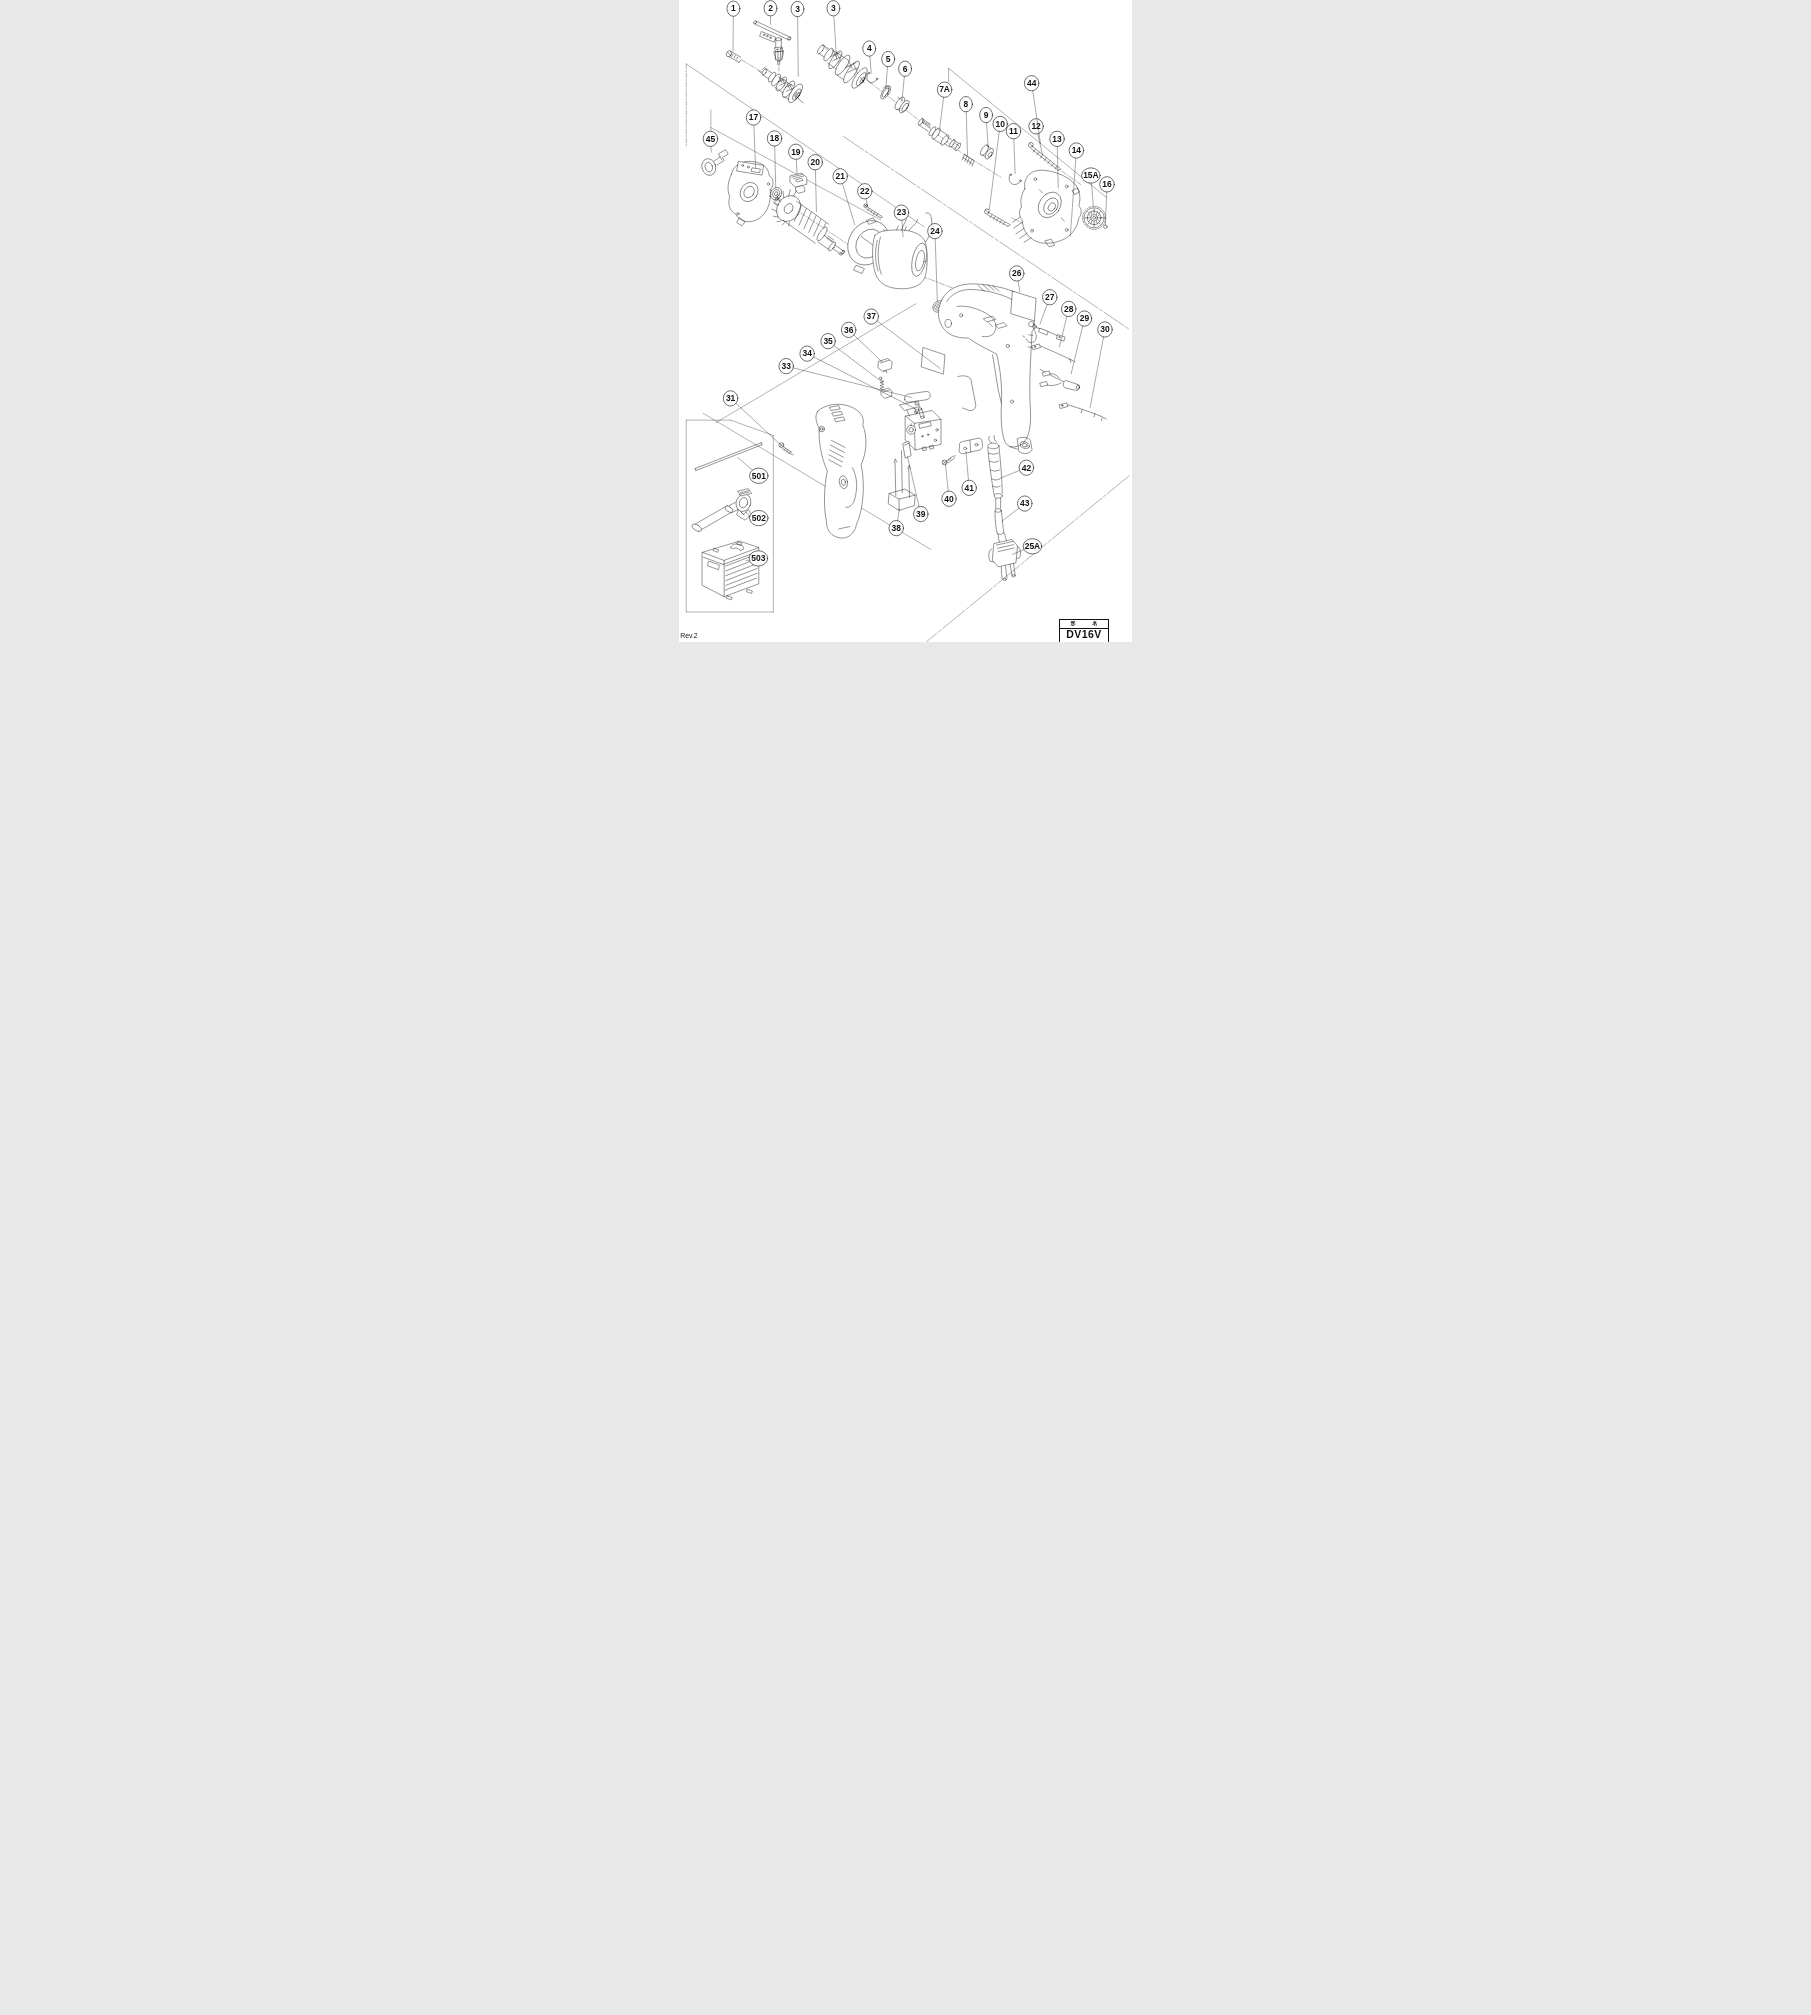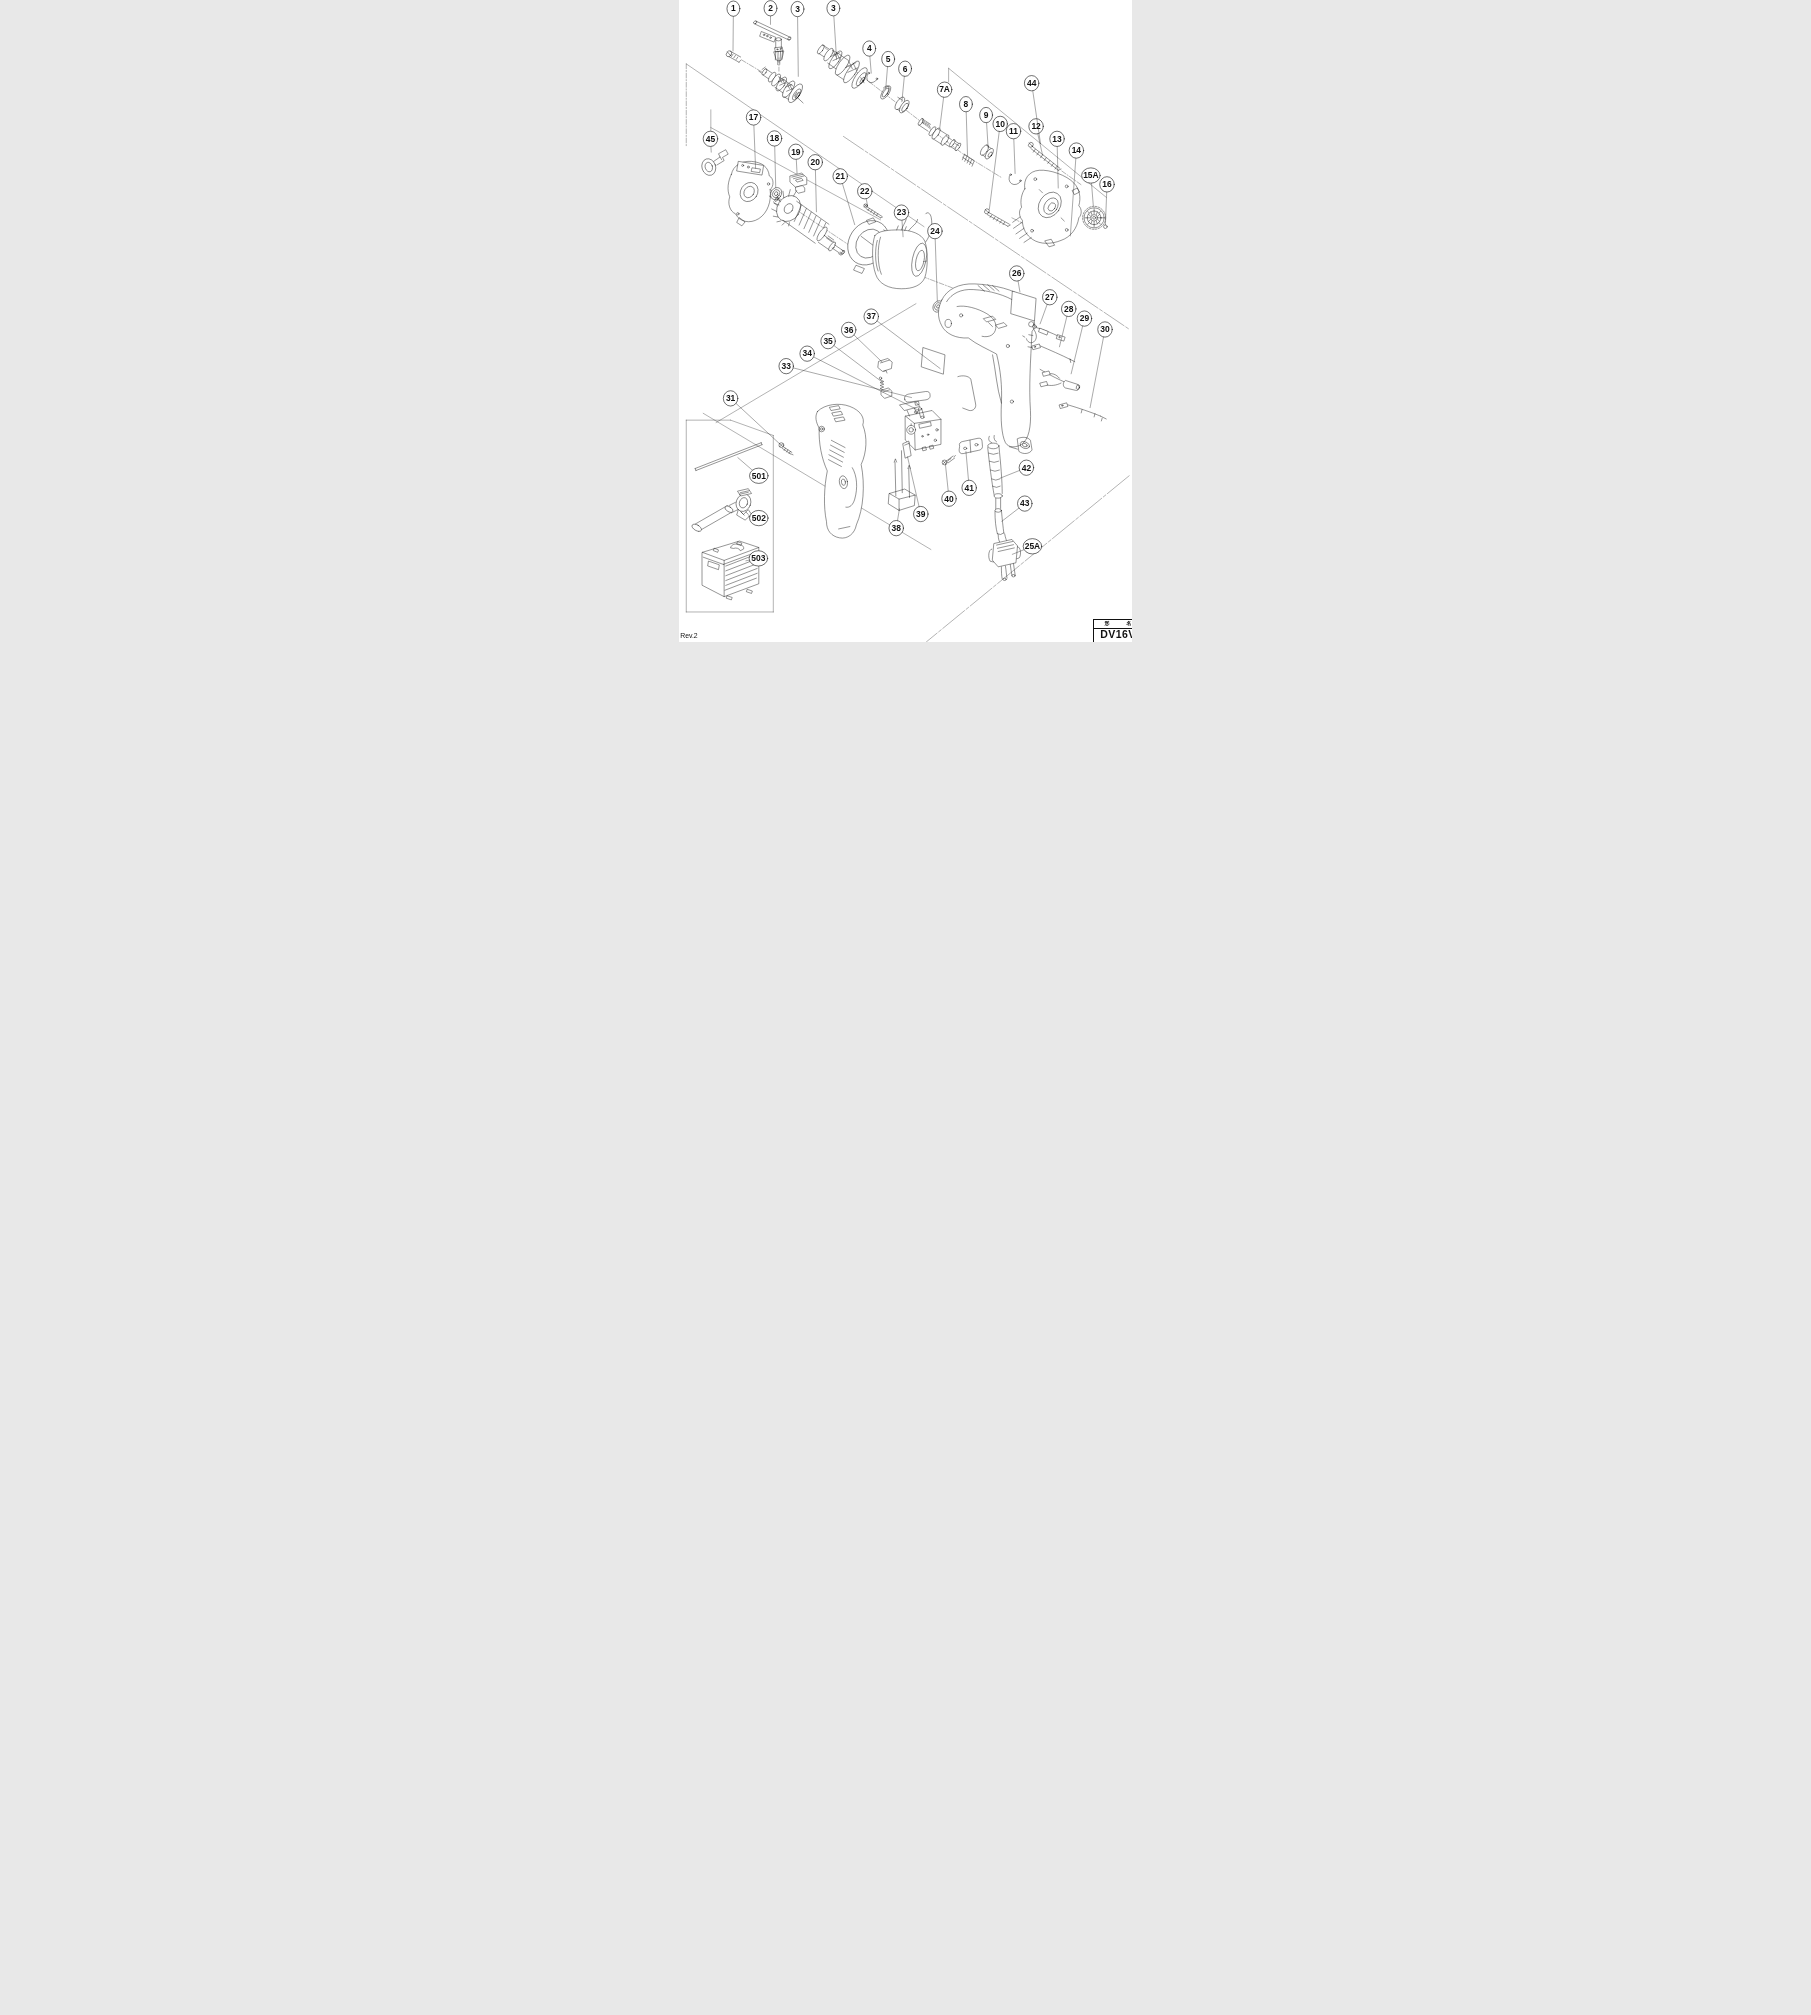--- a/index.html
+++ b/index.html
@@ -5,21 +5,21 @@
   html,body{margin:0;padding:0;background:#e8e8e8;font-family:"Liberation Sans",sans-serif;}
   .page{position:relative;width:453px;height:642px;margin:0 auto;background:#ffffff;overflow:hidden;}
   svg{position:absolute;left:0;top:0;width:453px;height:642px;}
   svg *{stroke:#111111;fill:none;stroke-width:1.1;stroke-linecap:round;stroke-linejoin:round;}
   svg .f{fill:#ffffff;}
   svg .balloon{fill:#ffffff;stroke-width:1.5;}
   svg .lead{stroke-width:0.9;}
   svg .cons{stroke-width:0.8;}
   svg text{stroke:none;fill:#111111;}
   .balloon-label{font:bold 21px "Liberation Sans",sans-serif;text-anchor:middle;}
-  .model-box{position:absolute;left:414px;top:619px;width:50px;height:32px;border:0.8px solid #111;box-sizing:border-box;background:#fff;}
+  .model-box{position:absolute;left:380px;top:619px;width:50px;height:32px;border:0.8px solid #111;box-sizing:border-box;background:#fff;}
   .model-box .hdr{display:flex;justify-content:space-between;padding:0.4px 10.5px 0 10.5px;height:7.7px;border-bottom:0.8px solid #111;font-size:5.2px;font-weight:bold;color:#111;}
   .model-box .val{text-align:center;font-size:10.5px;font-weight:bold;color:#111;line-height:11.7px;letter-spacing:0.4px;}
   .rev{position:absolute;left:1.2px;top:632px;font-size:6.9px;color:#111;}
 </style>
 </head>
 <body>
 
 <div class="page">
 <svg viewBox="0 0 1124 1592">
 

